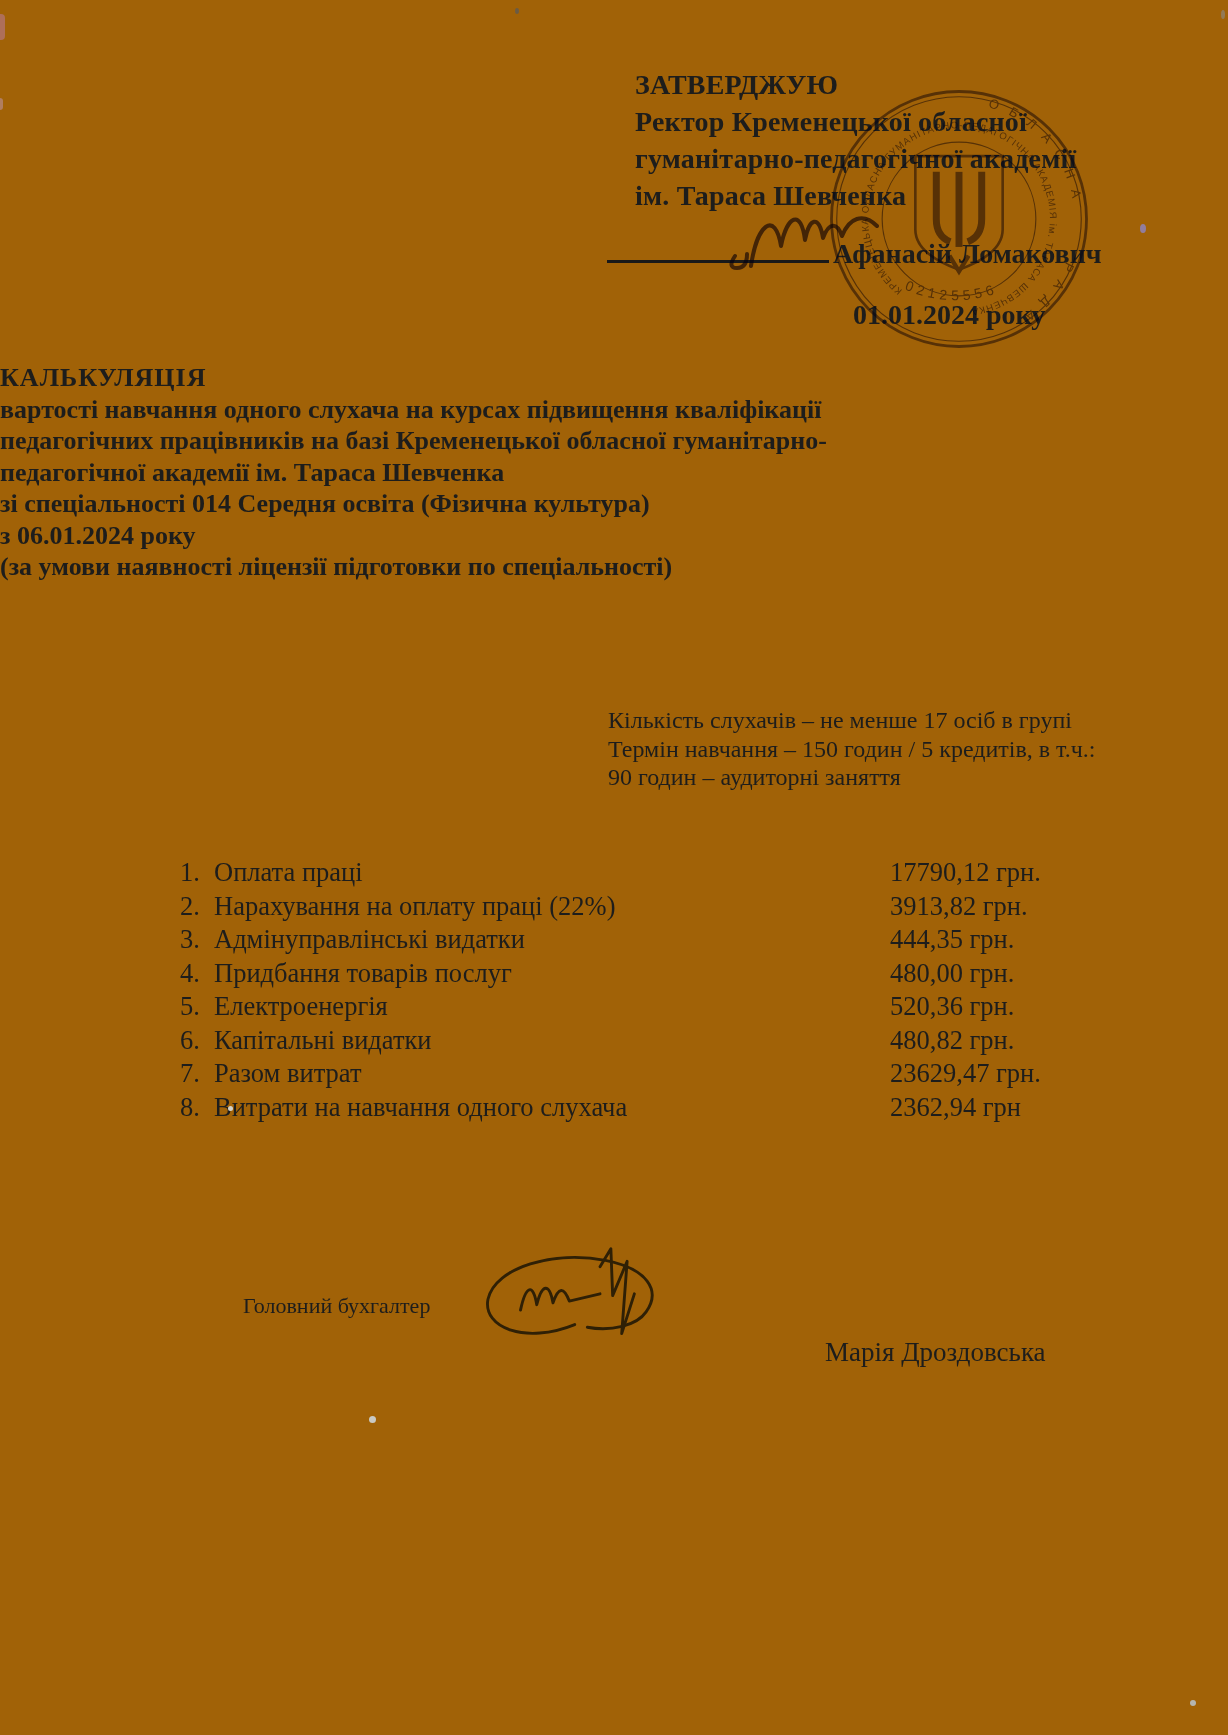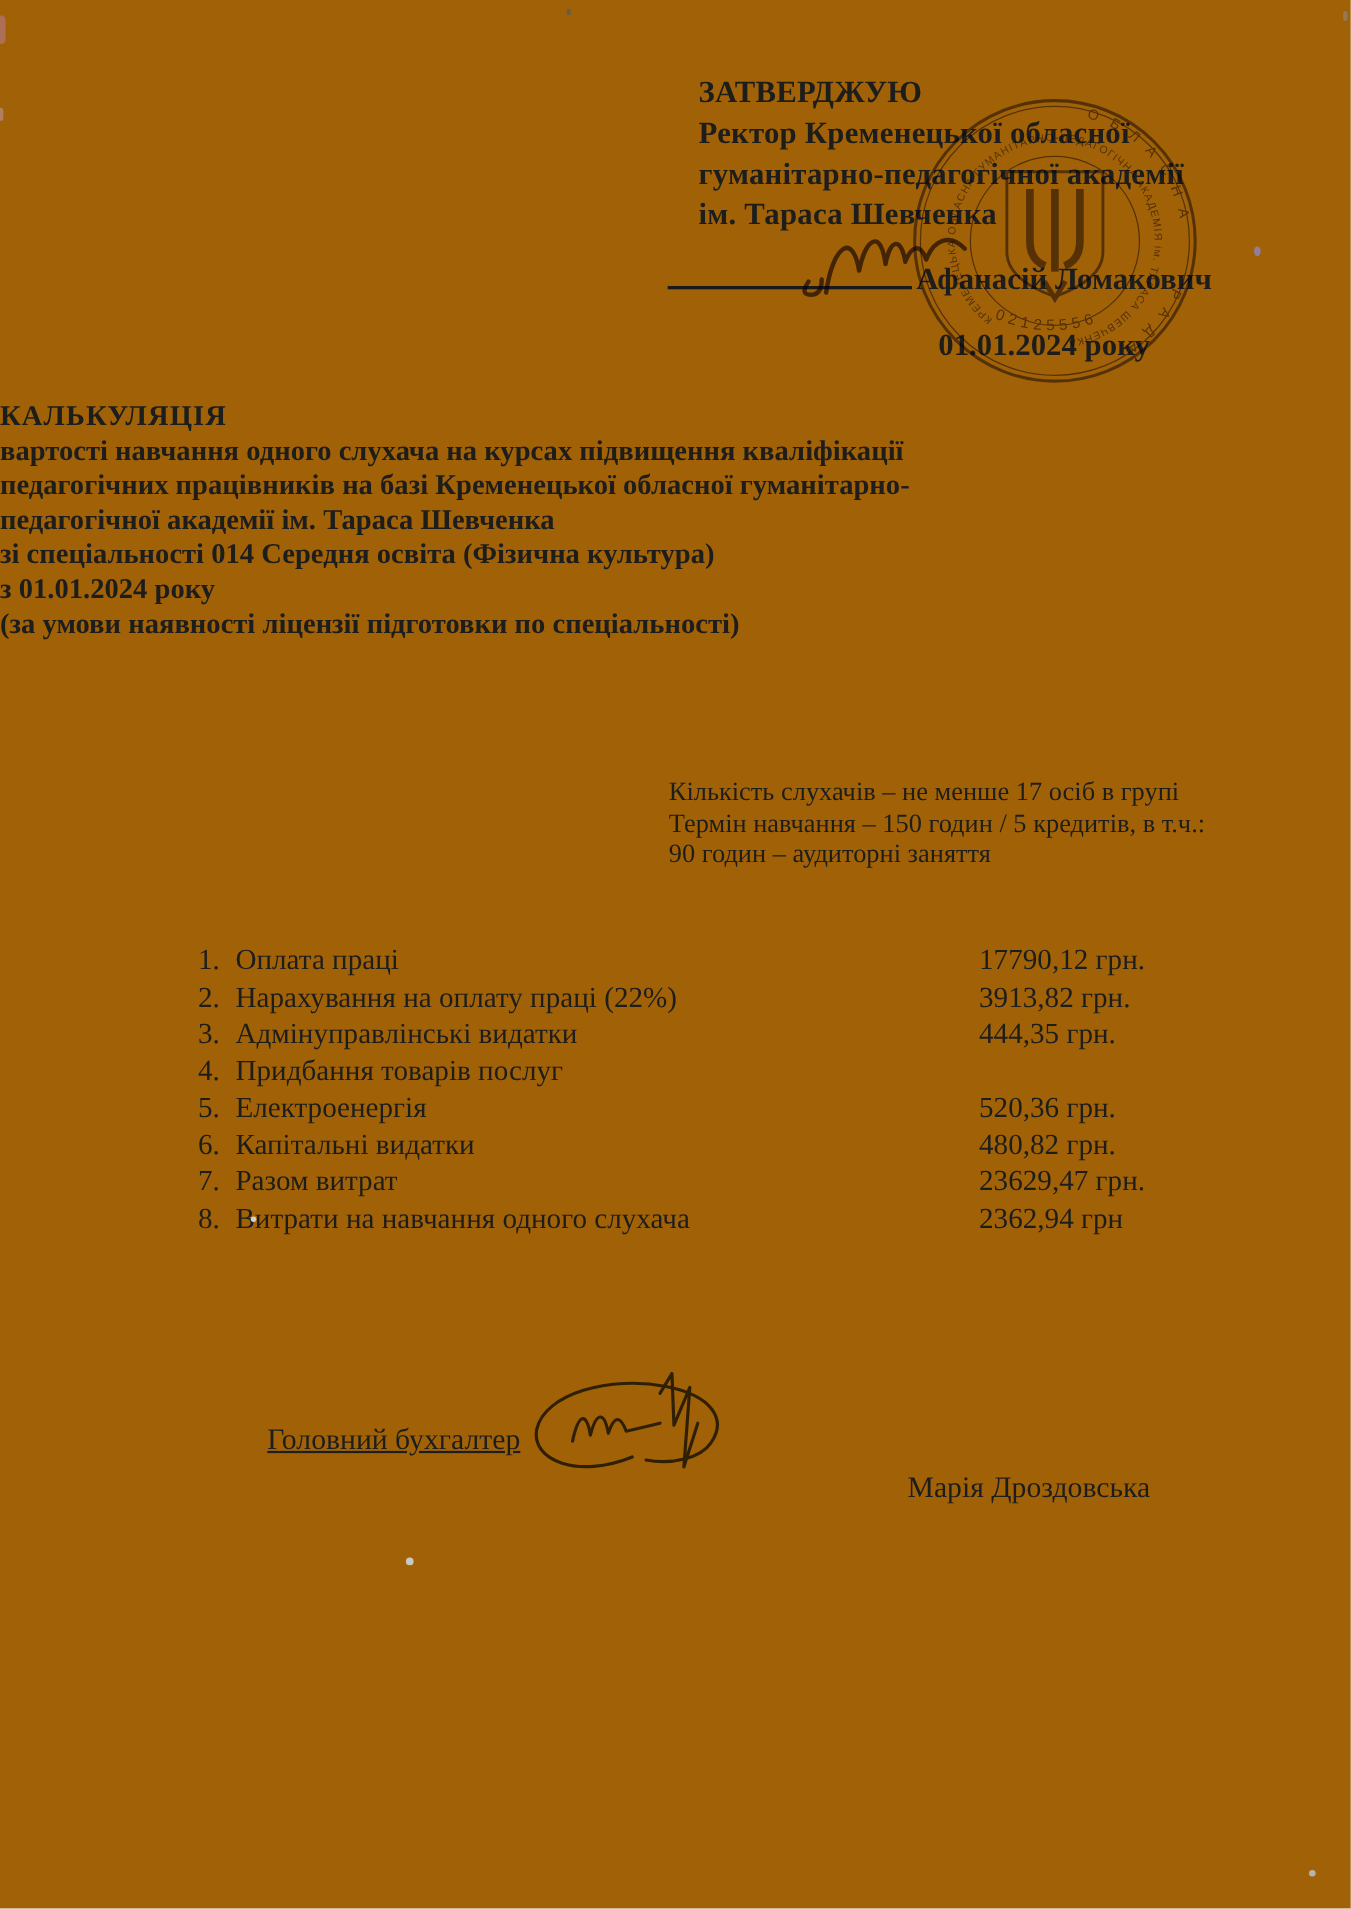--- a/index.html
+++ b/index.html
@@ -28,21 +28,21 @@
   
   .title-block{position:absolute;left:0;top:362px;width:1228px;text-align:left;font-weight:bold;font-size:26px;line-height:31.5px;}
   .title-block .heading{letter-spacing:1px;}
   
   .course-info{position:absolute;left:608px;top:706px;font-size:24px;line-height:28.5px;}
   
   .cost-list{position:absolute;left:0;top:856px;width:1228px;font-size:26.5px;}
   .cost-row{display:grid;grid-template-columns:34px 676px auto;padding-left:180px;line-height:33.5px;}
   .cost-row .val{white-space:nowrap;}
   
-  .footer-role{position:absolute;left:243px;top:1293px;font-size:27px;text-decoration:underline;}
+  .footer-role{position:absolute;left:243px;top:1293px;font-size:22px;}
   .footer-name{position:absolute;left:825px;top:1293px;font-size:27px;margin-top:44px;}
   .sign-bottom{position:absolute;left:466px;top:1236px;width:212px;height:122px;mix-blend-mode:multiply;}
   .sign-bottom path{fill:none;stroke:var(--sig-bottom);stroke-width:3.2;stroke-linecap:round;stroke-linejoin:round;}
   
   .speck{position:absolute;border-radius:50%;}
 </style>
 </head>
 <body>
 
 <div class="page">
@@ -99,21 +99,21 @@
     <path d="M150,78 q-8,12 2,12 q10,0 10,-14
          M166,88 C172,46 190,32 196,68 C202,38 216,30 220,62 C224,40 234,36 238,60 C244,44 252,44 257,58 C264,40 278,34 292,48"></path>
   </svg>
 
   <div class="title-block">
     <div class="heading">КАЛЬКУЛЯЦІЯ</div>
     <div>вартості навчання одного слухача на курсах підвищення кваліфікації</div>
     <div>педагогічних працівників на базі Кременецької обласної гуманітарно-</div>
     <div>педагогічної академії ім. Тараса Шевченка</div>
     <div>зі спеціальності 014 Середня освіта (Фізична культура)</div>
-    <div>з 01.01.2024 року</div>
+    <div>з 06.01.2024 року</div>
     <div>(за умови наявності ліцензії підготовки по спеціальності)</div>
   </div>
 
   <div class="course-info">
     <div>Кількість слухачів – не менше 17 осіб в групі</div>
     <div>Термін навчання – 150 годин / 5 кредитів, в т.ч.:</div>
     <div>90 годин – аудиторні заняття</div>
   </div>
 
   <div class="cost-list">
@@ -128,20 +128,21 @@
       <span class="val">3913,82 грн.</span>
     </div>
     <div class="cost-row">
       <span class="num">3.</span>
       <span class="lbl">Адмінуправлінські видатки</span>
       <span class="val">444,35 грн.</span>
     </div>
     <div class="cost-row">
       <span class="num">4.</span>
       <span class="lbl">Придбання товарів послуг</span>
+      <span class="val">480,00 грн.</span>
     </div>
     <div class="cost-row">
       <span class="num">5.</span>
       <span class="lbl">Електроенергія</span>
       <span class="val">520,36 грн.</span>
     </div>
     <div class="cost-row">
       <span class="num">6.</span>
       <span class="lbl">Капітальні видатки</span>
       <span class="val">480,82 грн.</span>

